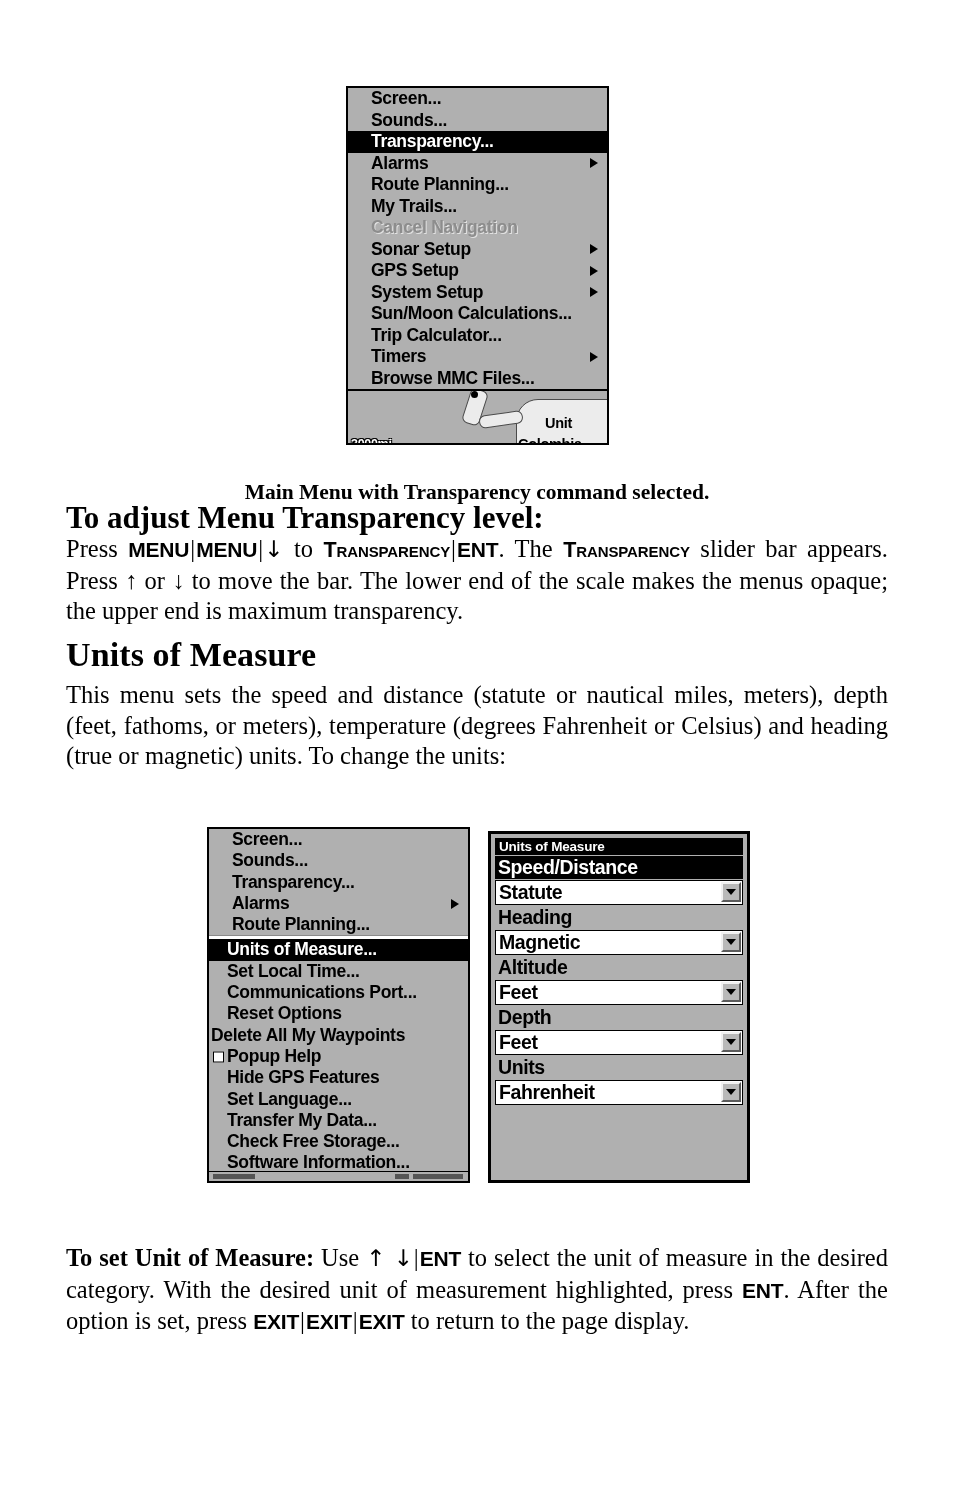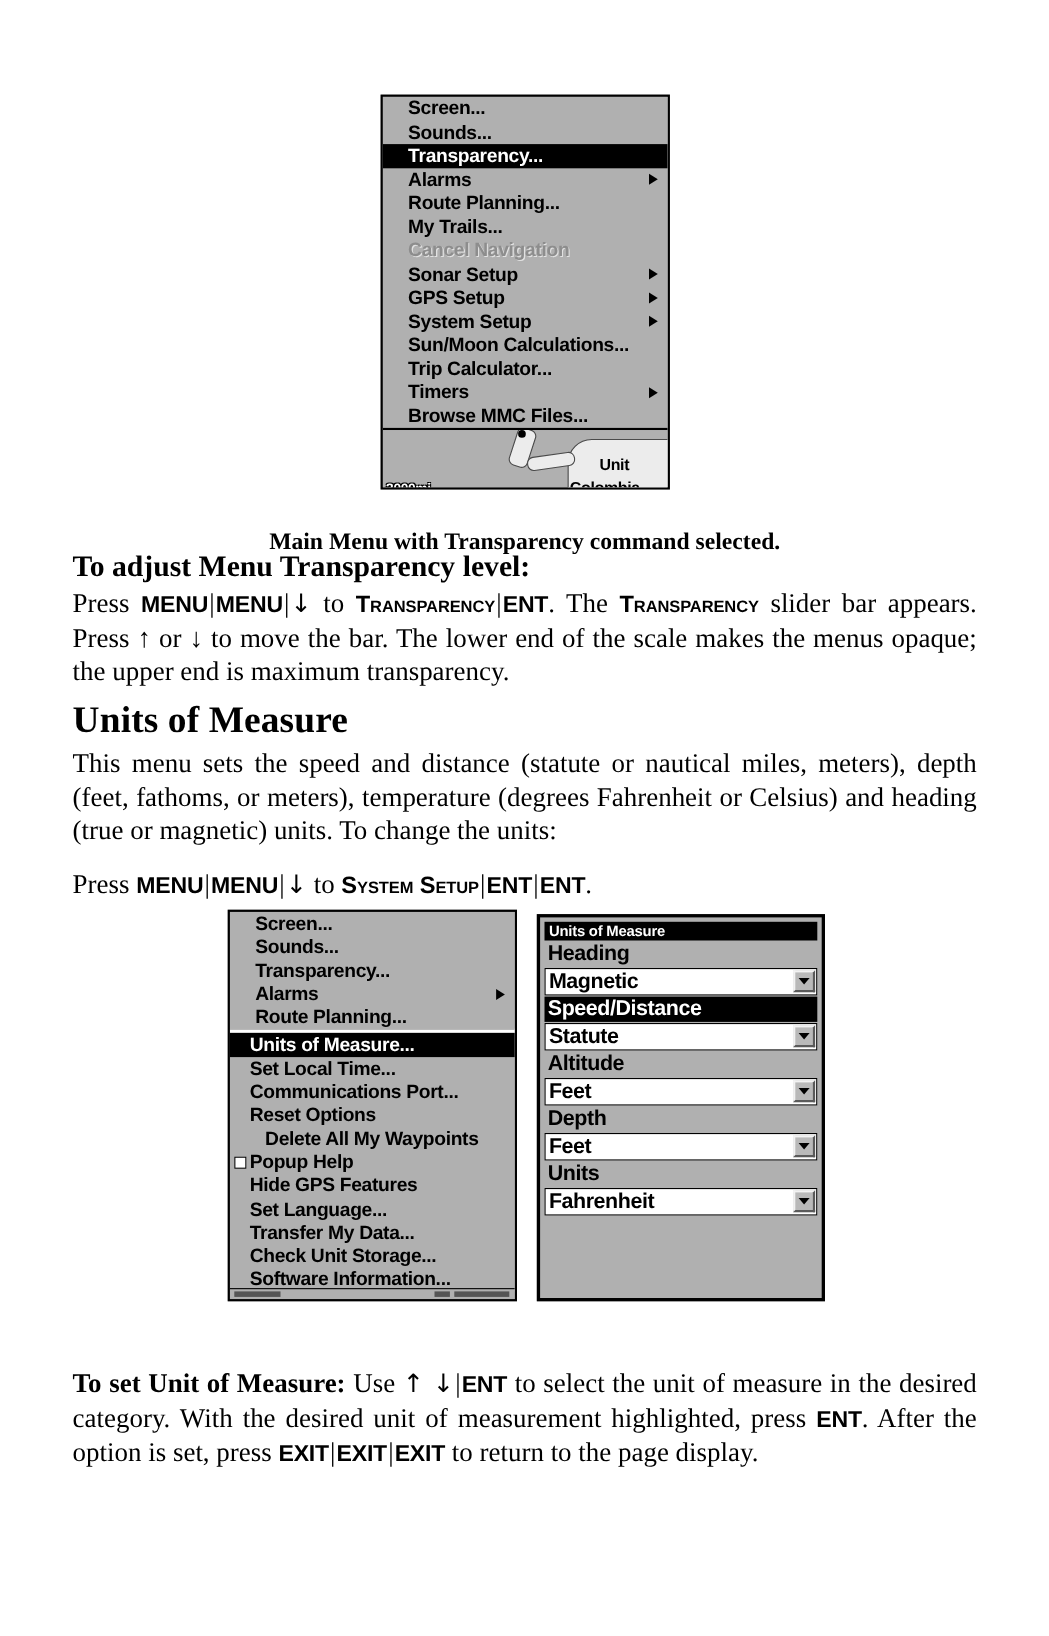--- a/index.html
+++ b/index.html
@@ -36,21 +36,21 @@
     font-size: 21.5px;
     font-weight: bold;
     text-align: center;
     margin: 0;
   }
   .caption-left {
     text-align: left;
   }
   .subhead {
     font-family: "Liberation Serif", serif;
-    font-size: 27px;
+    font-size: 31px;
     font-weight: bold;
     margin: 0;
   }
   h2.section-title {
     font-family: "Liberation Serif", serif;
     font-size: 34px;
     font-weight: bold;
     margin: 0;
     letter-spacing: 0.1px;
   }
@@ -353,21 +353,20 @@
   <p class="caption" id="cap-fig1">Main Menu with Transparency command selected.</p>
 
   <p class="subhead" id="head-transparency">To adjust Menu Transparency level:</p>
 
   <p class="body-text" id="para-transparency"><span>Press </span><span class="key">MENU</span><span class="bar">|</span><span class="key">MENU</span><span class="bar">|</span><span class="arrowglyph">↓</span><span> to </span><span class="smallcaps">Transparency</span><span class="bar">|</span><span class="key">ENT</span><span>. The </span><span class="smallcaps">Transparency</span><span> slider bar appears. Press ↑ or ↓ to move the bar. The lower end of the scale makes the menus opaque; the upper end is maximum transparency.</span></p>
 
   <h2 class="section-title" id="head-units">Units of Measure</h2>
 
   <p class="body-text" id="para-units">This menu sets the speed and distance (statute or nautical miles, meters), depth (feet, fathoms, or meters), temperature (degrees Fahrenheit or Celsius) and heading (true or magnetic) units. To change the units:</p>
 
-  <p class="body-text" id="para-press"><span>Press </span><span class="key">MENU</span><span class="bar">|</span><span class="key">MENU</span><span class="bar">|</span><span class="arrowglyph">↓</span><span> to </span><span class="smallcaps">System Setup</span><span class="bar">|</span><span class="key">ENT</span><span class="bar">|</span><span class="key">ENT</span><span>.</span></p>
 
   <div class="shot" id="shot-system-setup">
     <div class="menu-panel" style="border-bottom:none;">
       <div class="menu-item">
         <span>Screen...</span>
       </div>
       <div class="menu-item">
         <span>Sounds...</span>
       </div>
       <div class="menu-item">
@@ -390,71 +389,71 @@
       </div>
       <div class="menu-item" style="padding-left:18px;">
         <span>Set Local Time...</span>
       </div>
       <div class="menu-item" style="padding-left:18px;">
         <span>Communications Port...</span>
       </div>
       <div class="menu-item" style="padding-left:18px;">
         <span>Reset Options</span>
       </div>
-      <div class="menu-item" style="padding-left:32px;">
+      <div class="menu-item" style="padding-left:2px;">
         <span>Delete All My Waypoints</span>
       </div>
       <div class="menu-item" style="padding-left:18px;">
         <span class="checkbox"></span>
         <span>Popup Help</span>
       </div>
       <div class="menu-item" style="padding-left:18px;">
         <span>Hide GPS Features</span>
       </div>
       <div class="menu-item" style="padding-left:18px;">
         <span>Set Language...</span>
       </div>
       <div class="menu-item" style="padding-left:18px;">
         <span>Transfer My Data...</span>
       </div>
       <div class="menu-item" style="padding-left:18px;">
-        <span>Check Unit Storage...</span>
+        <span>Check Free Storage...</span>
       </div>
       <div class="menu-item" style="padding-left:18px;">
         <span>Software Information...</span>
       </div>
     </div>
 
     <div class="clip-strip">
       <div class="clip-bit" style="left:4px;  width:42px;"></div>
       <div class="clip-bit" style="left:186px; width:14px;"></div>
       <div class="clip-bit" style="left:204px; width:50px;"></div>
     </div>
   </div>
 
   <div class="shot" id="shot-units">
     <div class="uom-titlebar">Units of Measure</div>
+
+    <div class="uom-group">
+      <div class="uom-label selected">Speed/Distance</div>
+      <div class="uom-select">
+        <div class="val">Statute</div>
+        <div class="drop"></div>
+      </div>
+    </div>
 
     <div class="uom-group">
       <div class="uom-label">Heading</div>
       <div class="uom-select">
         <div class="val">Magnetic</div>
         <div class="drop"></div>
       </div>
     </div>
 
     <div class="uom-group">
-      <div class="uom-label selected">Speed/Distance</div>
-      <div class="uom-select">
-        <div class="val">Statute</div>
-        <div class="drop"></div>
-      </div>
-    </div>
-
-    <div class="uom-group">
       <div class="uom-label">Altitude</div>
       <div class="uom-select">
         <div class="val">Feet</div>
         <div class="drop"></div>
       </div>
     </div>
 
     <div class="uom-group">
       <div class="uom-label">Depth</div>
       <div class="uom-select">

